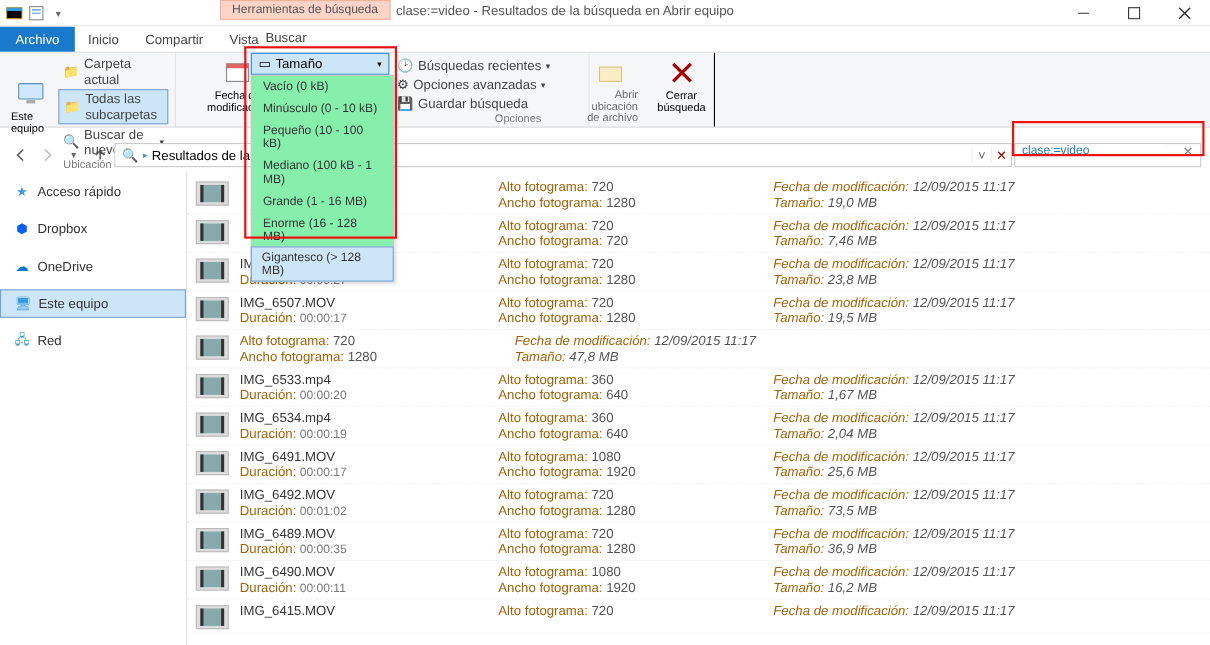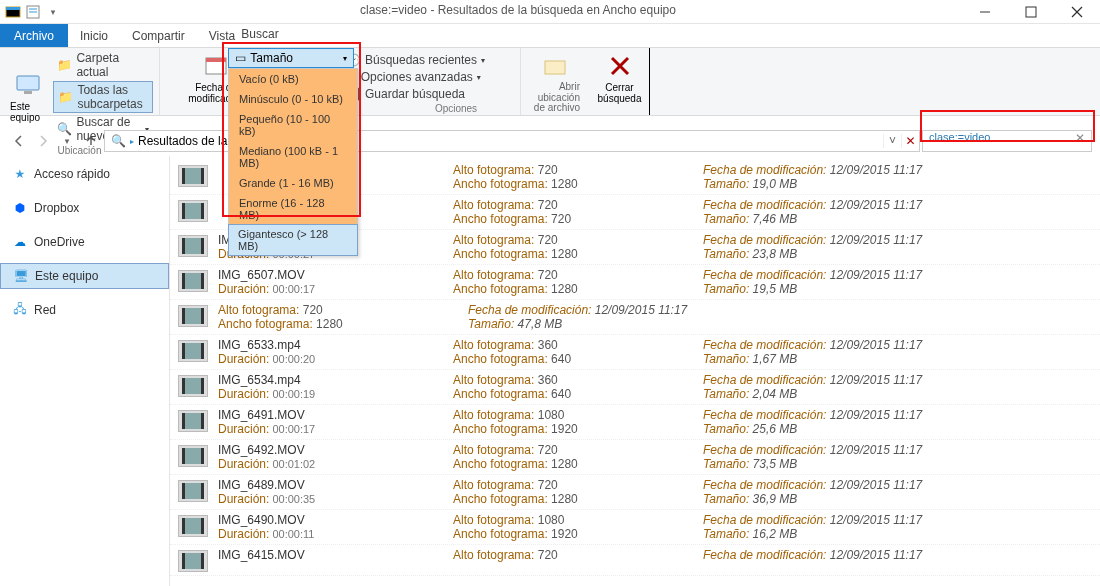--- a/index.html
+++ b/index.html
@@ -26,21 +26,21 @@
 .ribbon-group-label { font-size: 10px; color: #777; text-align: center; padding-top: 1px; }
 .ribbon-big-btn { display: flex; flex-direction: column; align-items: center; justify-content: center; gap: 2px; padding: 2px 4px; }
 .ribbon-big-btn .ricon { width: 28px; height: 28px; display: flex; align-items: center; justify-content: center; }
 .ribbon-row { display: flex; align-items: center; gap: 4px; }
 .ribbon-small { display: flex; flex-direction: column; gap: 1px; }
 .ribbon-small-item { display: flex; align-items: center; gap: 4px; padding: 1px 4px; font-size: 11px; color: #444; }
 .ribbon-small-item.highlight { background: #cde6f7; border: 1px solid #7da2ce; }
 
 
 .size-btn { position: absolute; left: 228px; top: 48px; width: 126px; background: #cde6f7; border: 1px solid #2a8dd4; padding: 2px 6px; display: flex; align-items: center; gap: 4px; font-size: 11px; z-index: 30; }
-.size-menu { position: absolute; left: 228px; top: 68px; width: 130px; background: #fdba74; border: 1px solid #c8c8c8; box-shadow: 2px 2px 3px rgba(0,0,0,0.15); z-index: 30; }
+.size-menu { position: absolute; left: 228px; top: 68px; width: 130px; background: #86efac; border: 1px solid #c8c8c8; box-shadow: 2px 2px 3px rgba(0,0,0,0.15); z-index: 30; }
 .size-menu-item { padding: 4px 10px; font-size: 11px; color: #333; cursor: default; }
 .size-menu-item.hover { background: #cde6f7; border: 1px solid #7da2ce; margin: -1px; padding: 3px 9px; }
 .red-box-1 { position: absolute; left: 222px; top: 42px; width: 139px; height: 175px; border: 2.5px solid #e11; z-index: 35; pointer-events: none; }
 
 
 .addr-row { height: 30px; display: flex; align-items: center; padding: 0 8px; margin-top: 10px; gap: 2px; }
 .nav-btn { width: 22px; height: 22px; display: flex; align-items: center; justify-content: center; color: #888; }
 .addr-box { flex: 1; display: flex; align-items: center; border: 1px solid #ccc; height: 22px; background: #fff; position: relative; }
 .addr-crumb { display: flex; align-items: center; gap: 4px; padding: 0 6px; background: #fff; }
 .addr-progress { position: absolute; left: 0; top: 0; height: 100%; width: 35%; background: #7fd67f; opacity: 0.7; z-index: -1; }
@@ -82,21 +82,22 @@
       </span>
     <span class="qat-icon">
         <svg width="14" height="14">
           <rect x="1" y="1" width="12" height="12" fill="#fff" stroke="#888"></rect>
           <line x1="3" y1="4" x2="11" y2="4" stroke="#3a9bdc"></line>
           <line x1="3" y1="7" x2="11" y2="7" stroke="#3a9bdc"></line>
         </svg>
       </span>
     <span class="qat-icon" style="color:#666;font-size:9px;">▾</span>
   </div>
-  <div class="title-text">clase:=video - Resultados de la búsqueda en Ancho equipo</div>
+  <div class="search-tools-tab">Herramientas de búsqueda</div>
+  <div class="title-text">clase:=video - Resultados de la búsqueda en Abrir equipo</div>
   <div class="win-controls">
     <div class="win-btn">
         <svg width="12" height="12">
           <line x1="1" y1="6" x2="11" y2="6" stroke="#333" stroke-width="1"></line>
         </svg>
       </div>
     <div class="win-btn">
         <svg width="12" height="12">
           <rect x="1" y="1" width="10" height="10" fill="none" stroke="#333"></rect>
         </svg>
@@ -166,21 +167,21 @@
             <span>Tipo</span>
             <span style="font-size:8px;">▾</span>
           </div>
         <div class="ribbon-small-item" style="visibility:hidden;height:18px;">x</div>
         <div class="ribbon-small-item" style="visibility:hidden;">x</div>
       </div>
     </div>
     <div class="ribbon-group-label" style="visibility:hidden;">x</div>
   </div>
 
-  <div class="ribbon-group" style="width:185px; position:relative; left:1px;">
+  <div class="ribbon-group" style="width:185px; position:relative; left:16px;">
     <div class="ribbon-small" style="padding-top:2px;">
       <div class="ribbon-small-item">
           <span>🕑</span>
           <span>Búsquedas recientes</span>
           <span style="font-size:8px;">▾</span>
         </div>
       <div class="ribbon-small-item">
           <span>⚙</span>
           <span>Opciones avanzadas</span>
           <span style="font-size:8px;">▾</span>

